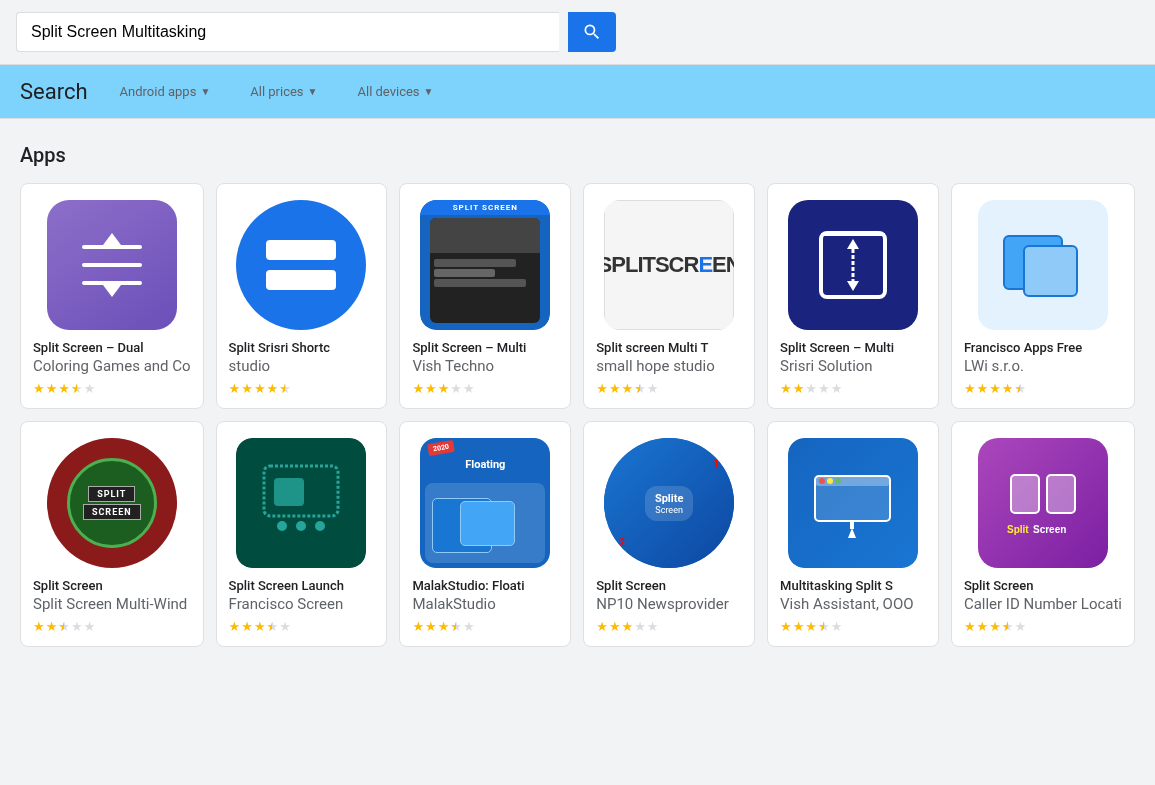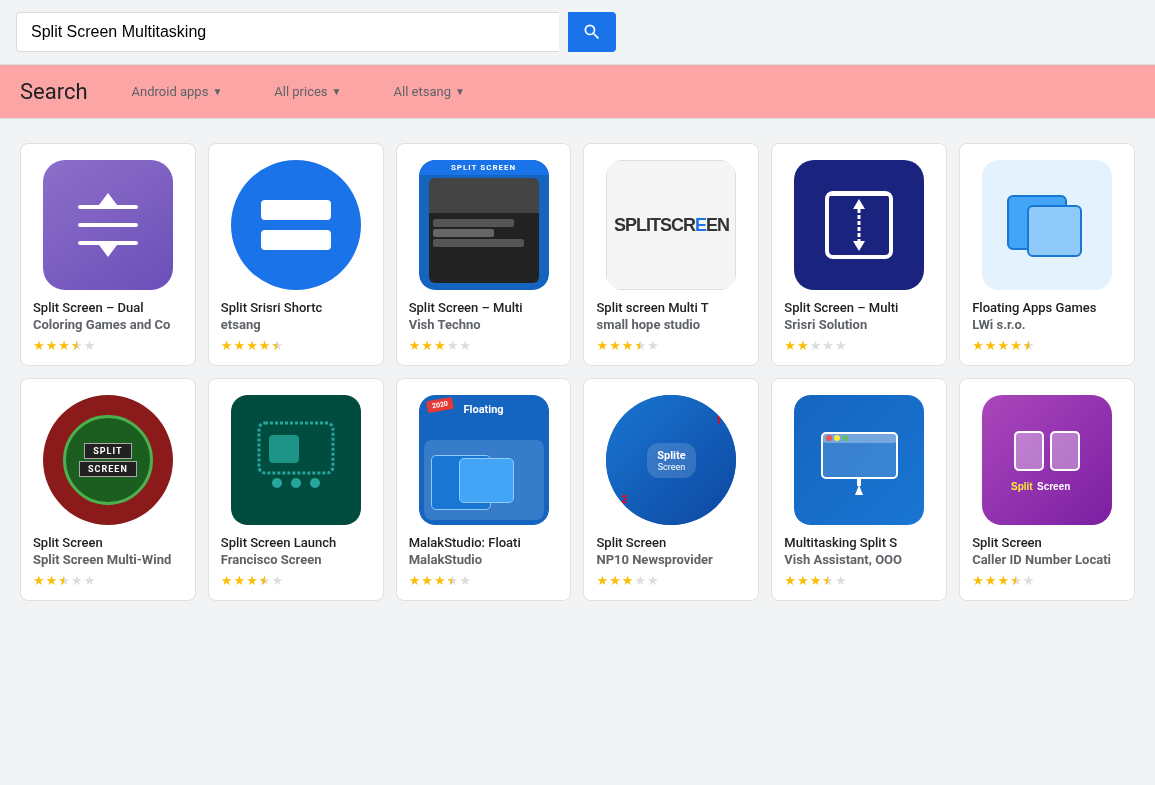--- a/index.html
+++ b/index.html
@@ -40,25 +40,25 @@
       height: 40px;
       cursor: pointer;
       display: flex;
       align-items: center;
       justify-content: center;
     }
     .search-btn svg { fill: #fff; width: 20px; height: 20px; }
 
     
     .filter-bar {
-      background: #fca5a5;
+      background: #7dd3fc;
       padding: 14px 20px;
       display: flex;
       align-items: center;
-      gap: 36px;
+      gap: 24px;
       border-bottom: 1px solid #dadce0;
       text-align: right;
     }
     .filter-title {
       font-size: 22px;
       font-weight: 400;
       color: #202124;
     }
     .filter-dropdown {
       display: flex;
@@ -117,28 +117,27 @@
       font-size: 13px;
       font-weight: 500;
       color: #202124;
       margin-bottom: 2px;
       white-space: nowrap;
       overflow: hidden;
       text-overflow: ellipsis;
       width: 100%;
     }
     .app-author {
-      font-size: 13px;
+      font-size: 15px;
       color: #5f6368;
       margin-bottom: 6px;
       white-space: nowrap;
       overflow: hidden;
       text-overflow: ellipsis;
       width: 100%;
-      font-weight: bold;
     }
     .stars {
       display: flex;
       gap: 1px;
     }
     .star { font-size: 13px; color: #fbbc04; }
     .star-empty { color: #dadce0; }
   </style>
 </head>
 <body>
@@ -158,26 +157,27 @@
   <span class="filter-title">Search</span>
   <div class="filter-dropdown">
     <span>Android apps</span>
     <span class="chevron">▼</span>
   </div>
   <div class="filter-dropdown">
     <span>All prices</span>
     <span class="chevron">▼</span>
   </div>
   <div class="filter-dropdown">
-    <span>All etsang</span>
+    <span>All devices</span>
     <span class="chevron">▼</span>
   </div>
 </div>
 
 <div class="main-content">
+  <h2 class="section-title">Apps</h2>
   <div class="app-grid" id="app-grid">
 
   <div class="app-card">
     <div class="app-icon">
       <div style="width:130px;height:130px;background:linear-gradient(145deg,#8c6fc9,#6c4fb8);border-radius:22px;display:flex;align-items:center;justify-content:center;">
         <svg width="80" height="80" viewBox="0 0 80 80" fill="none">
           <rect x="10" y="38" width="60" height="4" rx="2" fill="white"></rect>
           <polygon points="40,8 28,24 52,24" fill="white"></polygon>
           <polygon points="40,72 28,56 52,56" fill="white"></polygon>
           <rect x="10" y="20" width="60" height="4" rx="2" fill="white"></rect>
@@ -198,21 +198,21 @@
       <div class="app-card">
     <div class="app-icon">
       <div style="width:130px;height:130px;background:#1a73e8;border-radius:50%;display:flex;align-items:center;justify-content:center;">
         <svg width="80" height="60" viewBox="0 0 80 60" fill="none">
           <rect x="5" y="5" width="70" height="20" rx="4" fill="white"></rect>
           <rect x="5" y="35" width="70" height="20" rx="4" fill="white"></rect>
         </svg>
       </div>
     </div>
     <div class="app-name">Split Srisri Shortc</div>
-    <div class="app-author">etsang</div>
+    <div class="app-author">studio</div>
     <div class="stars">
           <span class="star">★</span>
           <span class="star">★</span>
           <span class="star">★</span>
           <span class="star">★</span>
           <span class="star" style="position:relative;display:inline-block;"><span style="position:absolute;overflow:hidden;width:50%;color:#fbbc04;">★</span><span style="color:#dadce0;">★</span></span>
         </div>
   </div>
       <div class="app-card">
     <div class="app-icon">
@@ -234,21 +234,21 @@
           <span class="star">★</span>
           <span class="star">★</span>
           <span class="star">★</span>
           <span class="star star-empty">★</span>
           <span class="star star-empty">★</span>
         </div>
   </div>
       <div class="app-card">
     <div class="app-icon">
       <div style="width:130px;height:130px;background:#f5f5f5;border:1px solid #ddd;border-radius:12px;display:flex;align-items:center;justify-content:center;">
-        <div style="font-family:Arial,sans-serif;font-weight:700;font-size:18px;color:#333;text-align:center;letter-spacing:-1px;">SPLITSCR<span style="color:#1a73e8;">E</span>EN</div>
+        <div style="font-family:Arial,sans-serif;font-weight:700;font-size:22px;color:#333;text-align:center;letter-spacing:-1px;">SPLITSCR<span style="color:#1a73e8;">E</span>EN</div>
       </div>
     </div>
     <div class="app-name">Split screen Multi T</div>
     <div class="app-author">small hope studio</div>
     <div class="stars">
           <span class="star">★</span>
           <span class="star">★</span>
           <span class="star">★</span>
           <span class="star" style="position:relative;display:inline-block;"><span style="position:absolute;overflow:hidden;width:50%;color:#fbbc04;">★</span><span style="color:#dadce0;">★</span></span>
           <span class="star star-empty">★</span>
@@ -278,21 +278,21 @@
   </div>
       <div class="app-card">
     <div class="app-icon">
       <div style="width:130px;height:130px;background:#e3f2fd;border-radius:16px;display:flex;align-items:center;justify-content:center;">
         <div style="position:relative;width:80px;height:80px;">
           <div style="position:absolute;top:10px;left:0;width:60px;height:55px;background:#42a5f5;border-radius:6px;border:2px solid #1976d2;"></div>
           <div style="position:absolute;top:20px;left:20px;width:55px;height:52px;background:#90caf9;border-radius:6px;border:2px solid #1976d2;"></div>
         </div>
       </div>
     </div>
-    <div class="app-name">Floating Apps Games</div>
+    <div class="app-name">Francisco Apps Free</div>
     <div class="app-author">LWi s.r.o.</div>
     <div class="stars">
           <span class="star">★</span>
           <span class="star">★</span>
           <span class="star">★</span>
           <span class="star">★</span>
           <span class="star" style="position:relative;display:inline-block;"><span style="position:absolute;overflow:hidden;width:50%;color:#fbbc04;">★</span><span style="color:#dadce0;">★</span></span>
         </div>
   </div>
       <div class="app-card">
@@ -333,21 +333,21 @@
           <span class="star">★</span>
           <span class="star">★</span>
           <span class="star" style="position:relative;display:inline-block;"><span style="position:absolute;overflow:hidden;width:50%;color:#fbbc04;">★</span><span style="color:#dadce0;">★</span></span>
           <span class="star star-empty">★</span>
         </div>
   </div>
       <div class="app-card">
     <div class="app-icon">
       <div style="width:130px;height:130px;background:#1565c0;border-radius:14px;overflow:hidden;position:relative;display:flex;align-items:center;justify-content:center;">
         <div style="position:absolute;top:4px;left:8px;background:#e53935;color:white;font-size:7px;font-weight:bold;padding:2px 5px;border-radius:2px;transform:rotate(-10deg);">2020</div>
-        <div style="font-size:11px;font-weight:bold;color:white;position:absolute;top:8px;left:0;right:0;text-align:center;margin-top:0;">Floating</div>
+        <div style="font-size:11px;font-weight:bold;color:white;position:absolute;top:8px;left:0;right:0;text-align:center;margin-top:12px;">Floating</div>
         <div style="position:absolute;bottom:5px;left:5px;right:5px;height:80px;background:rgba(255,255,255,0.15);border-radius:8px;"></div>
         <div style="position:absolute;bottom:15px;left:12px;width:60px;height:55px;background:#1976d2;border-radius:5px;border:1px solid #90caf9;"></div>
         <div style="position:absolute;bottom:22px;left:40px;width:55px;height:45px;background:#42a5f5;border-radius:5px;border:1px solid #90caf9;"></div>
       </div>
     </div>
     <div class="app-name">MalakStudio: Floati</div>
     <div class="app-author">MalakStudio</div>
     <div class="stars">
           <span class="star">★</span>
           <span class="star">★</span>

